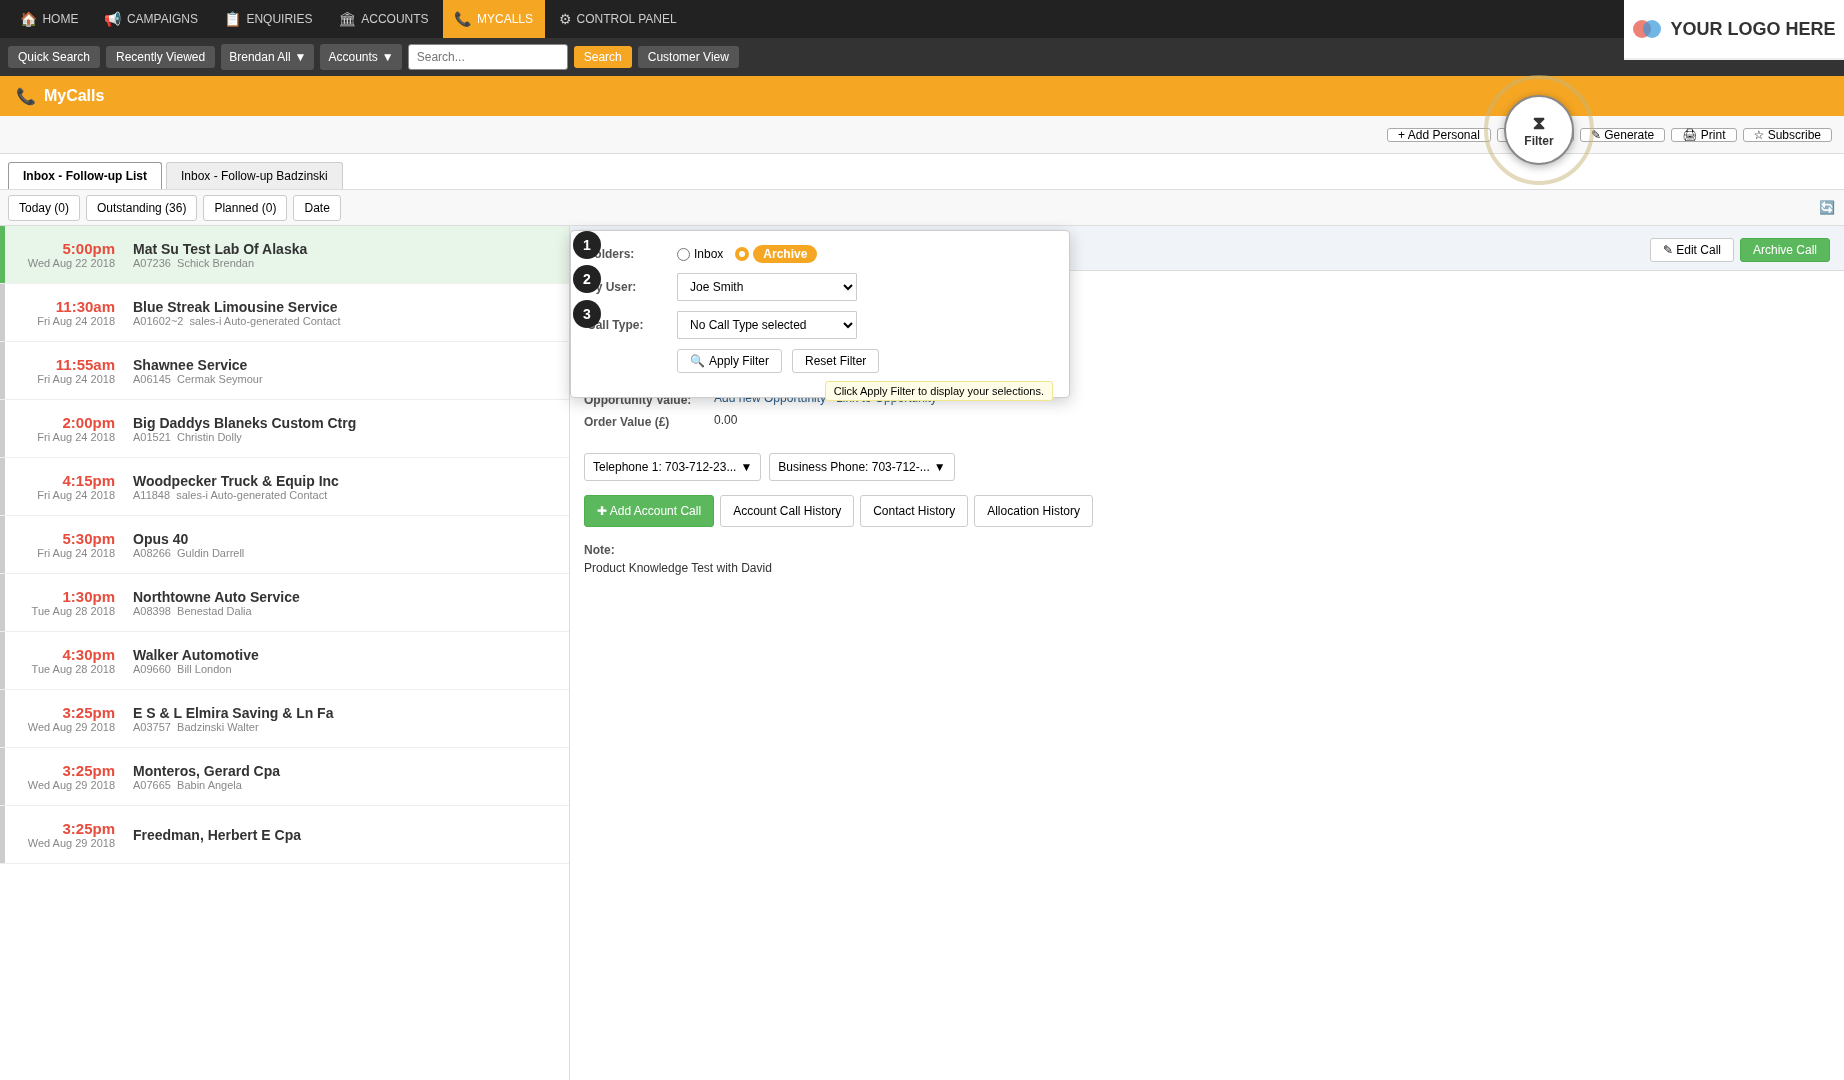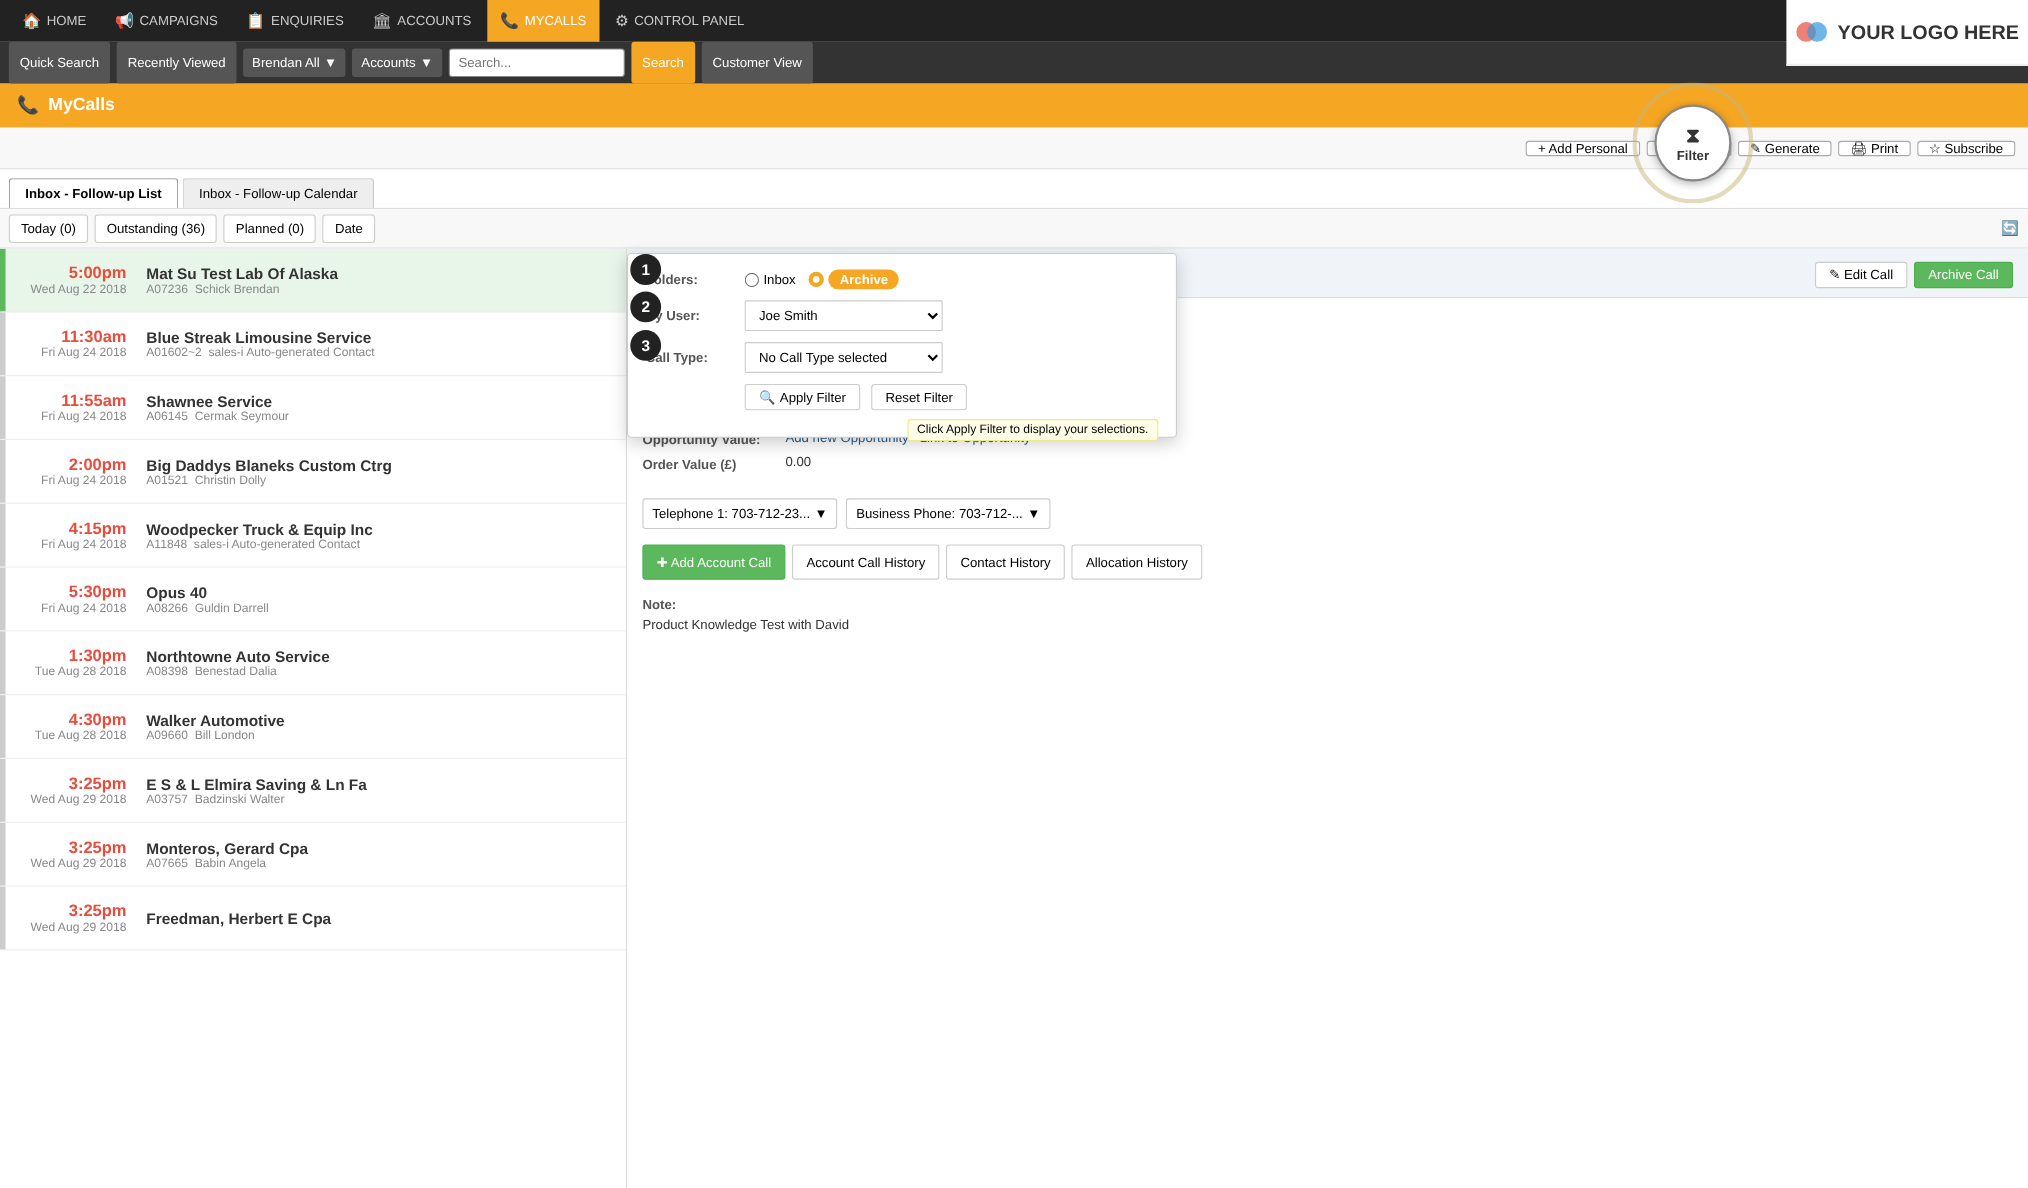--- a/index.html
+++ b/index.html
@@ -68,21 +68,21 @@
       gap: 6px;
     }
     .search-btn {
       background: #555;
       color: #fff;
       border: none;
       padding: 4px 10px;
       border-radius: 3px;
       cursor: pointer;
       font-size: 12px;
-      height: 38px;
+      height: 22px;
     }
     .search-btn.orange { background: #f5a623; }
     .search-dropdown {
       display: flex;
       align-items: center;
       background: #555;
       color: #fff;
       border: none;
       padding: 4px 8px;
       border-radius: 3px;
@@ -530,21 +530,21 @@
 <div class="action-row">
   <button class="action-btn">+ Add Personal</button>
   <button class="action-btn">+ Add Call</button>
   <button class="action-btn">✎ Generate</button>
   <button class="action-btn">🖨 Print</button>
   <button class="action-btn">☆ Subscribe</button>
 </div>
 
 <div class="tabs-row">
   <div class="tab active">Inbox - Follow-up List</div>
-  <div class="tab">Inbox - Follow-up Calendar</div>
+  <div class="tab">Inbox - Follow-up Badzinski</div>
 </div>
 
 <div class="filter-tags-row">
   <div class="filter-tag">Today (0)</div>
   <div class="filter-tag">Outstanding (36)</div>
   <div class="filter-tag">Planned (0)</div>
   <div class="filter-tag">Date</div>
   <span class="refresh-icon">🔄</span>
 </div>
 

